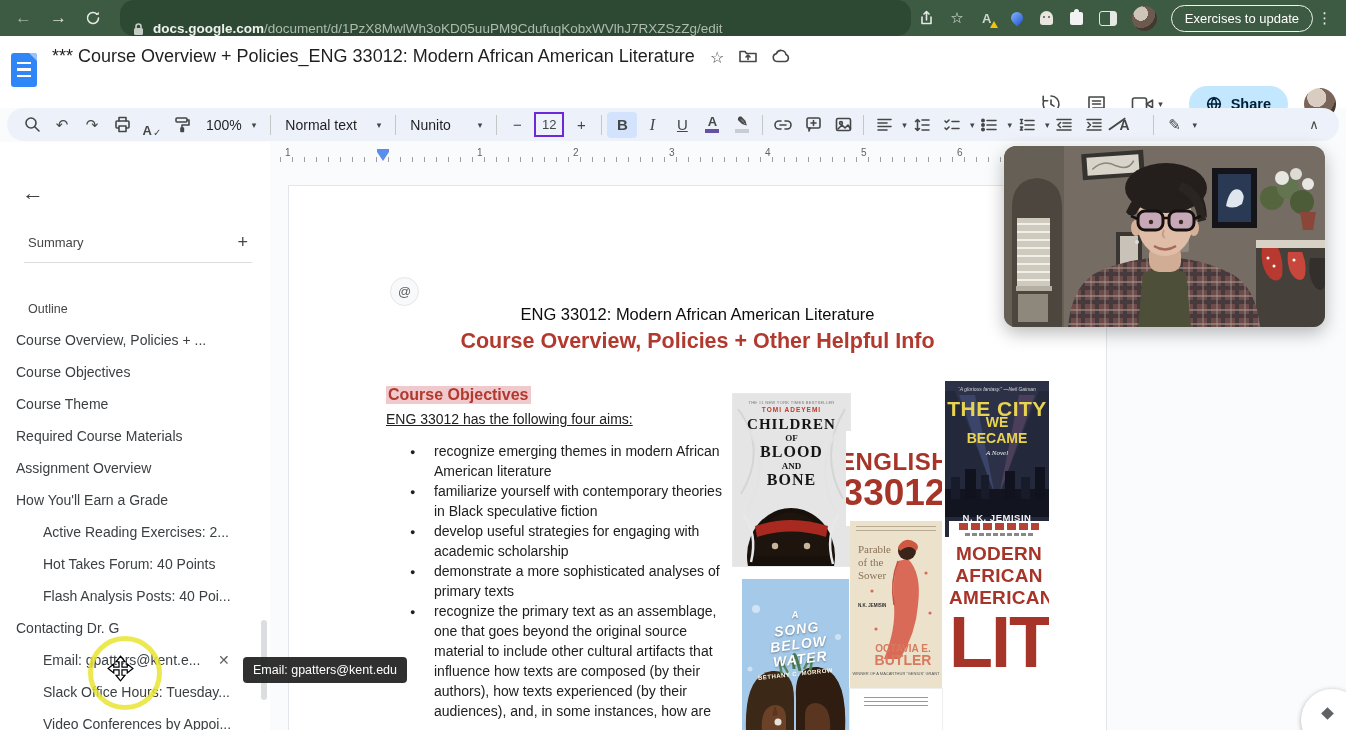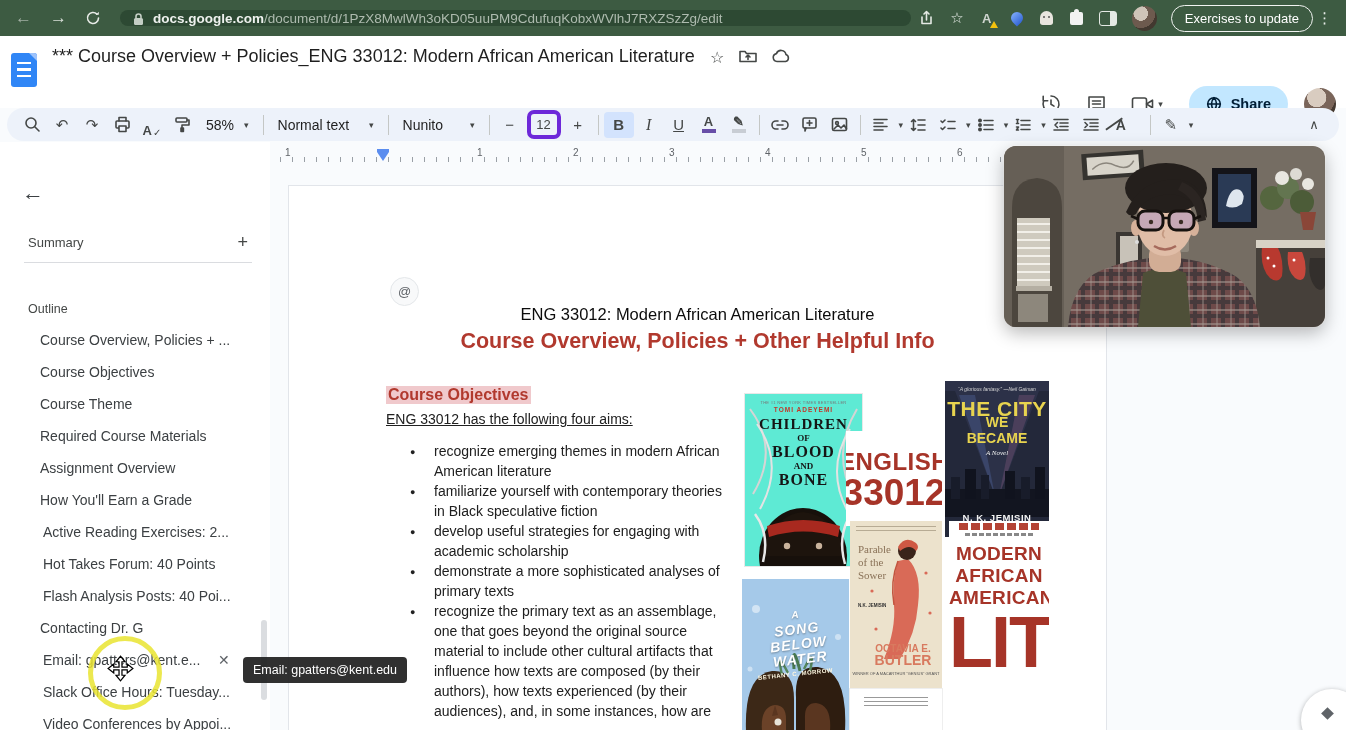--- a/index.html
+++ b/index.html
@@ -6,21 +6,21 @@
   body{width:1346px;height:730px;position:relative;overflow:hidden;background:#f9fbfd;
        font-family:"Liberation Sans",sans-serif;-webkit-font-smoothing:antialiased;}
   .ic{stroke:currentColor;fill:none;stroke-width:1.6;stroke-linecap:round;stroke-linejoin:round;}
 
   
   .chrome{position:absolute;top:0;left:0;right:0;height:36px;background:#3d5b42;display:flex;align-items:center;z-index:50;}
   .nav-arrow{font-size:17px;line-height:36px;padding:0 9px;}
   .arrow-back{color:#a3b0a4;margin-left:6px;}
   .arrow-fwd{color:#d9dfd9;}
   .reload{color:#e7ebe7;padding:0 9px;display:flex;align-items:center;}
-  .urlbar{height:16px;width:800px;margin-left:10px;background:#2d4933;border-radius:14px;display:flex;align-items:flex-end;padding:0 13px;font-size:13.5px;white-space:nowrap;overflow:hidden;}
+  .urlbar{height:36px;width:800px;margin-left:10px;background:#2d4933;border-radius:14px;display:flex;align-items:flex-end;padding:0 13px;font-size:13.5px;white-space:nowrap;overflow:hidden;}
   .lock{margin-right:9px;color:#c4cec5;display:flex;}
   .url-domain{color:#eef1ee;font-weight:700;}
   .url-path{color:#aebbaf;}
   .chrome-right{margin-left:auto;display:flex;align-items:center;margin-right:8px;}
   .cr-ic{color:#e4e9e4;padding:0 8px;display:flex;align-items:center;font-size:15px;}
   .ext{width:18px;height:18px;margin:0 6px;position:relative;display:flex;align-items:center;justify-content:center;border-radius:4px;}
   .ext-a{color:#cfd5cf;font-weight:700;font-size:13px;}
   .ext-a .warn{position:absolute;right:-2px;bottom:-1px;width:0;height:0;border-left:4px solid transparent;border-right:4px solid transparent;border-bottom:7px solid #f4c20d;}
   .ext-drop{width:12px;height:12px;background:linear-gradient(180deg,#7aa7f8,#3567d6);border-radius:50% 50% 50% 0;transform:rotate(-45deg);}
   .ext-ghost{width:13px;height:14px;background:#e9e5df;border-radius:7px 7px 3px 3px;position:relative;}
@@ -48,21 +48,21 @@
   .share-pill{display:flex;align-items:center;gap:9px;background:#c2e7ff;color:#001d35;height:36px;border-radius:18px;padding:0 17px;font-size:14.5px;font-weight:700;margin:0 10px 0 14px;}
   .hdr-avatar{width:32px;height:32px;border-radius:50%;margin-left:6px;background:radial-gradient(circle at 40% 30%,#d9ccc0 0 32%,#7a655a 33% 62%,#463a31 63%);}
   .caret{font-size:9px;color:#444746;margin-left:3px;}
 
   
   .toolbar{position:absolute;top:108px;left:7px;right:7px;height:33px;background:#edf2fa;border-radius:17px;display:flex;align-items:center;padding:0 10px;color:#444746;z-index:40;}
   .tb{min-width:30px;height:26px;display:flex;align-items:center;justify-content:center;border-radius:4px;font-size:15px;}
   .tb.active{background:#d3e3fd;}
   .sep{width:1px;height:20px;background:#c4c7c5;margin:0 5px;flex:0 0 1px;}
   .tb-sel{display:flex;align-items:center;gap:7px;padding:0 9px;font-size:14px;color:#1f1f1f;}
-  .size-box{width:26px;height:21px;border:4px solid #6d28d9;border-radius:7px;display:flex;align-items:center;justify-content:center;font-size:13px;margin:0 2px;}
+  .size-box{width:26px;height:21px;border:2px solid #6d28d9;border-radius:0;display:flex;align-items:center;justify-content:center;font-size:13px;margin:0 2px;}
   .bold-g{font-weight:800;font-size:15px;}
   .ital-g{font-style:italic;font-family:"Liberation Serif",serif;font-size:16px;}
   .und-g{text-decoration:underline;font-size:15px;}
   .tcolor{display:flex;flex-direction:column;align-items:center;line-height:12px;font-size:13px;font-weight:700;}
   .tcolor .bar{width:14px;height:4px;background:#674ea7;margin-top:1px;}
   .hlight .bar{background:#c8cdd4;}
   .clearf{position:relative;font-size:14px;font-weight:700;}
   .clearf:after{content:"";position:absolute;left:-2px;top:11px;width:20px;height:1.6px;background:#444746;transform:rotate(-35deg);}
   .spell{display:flex;align-items:flex-end;font-weight:700;font-size:13px;gap:1px;}
   .spell .chk{font-size:10px;font-weight:400;}
@@ -77,41 +77,41 @@
   .indent-marker:before{content:"";position:absolute;left:-6px;top:-12px;width:12px;height:3px;background:#5b8def;}
 
   
   .outline{position:absolute;top:142px;left:0;width:270px;bottom:0;background:#fff;z-index:20;}
   .back-btn{position:absolute;left:22px;top:38px;font-size:22px;color:#3c4043;}
   .sum-row{position:absolute;left:28px;right:22px;top:90px;display:flex;justify-content:space-between;align-items:center;font-size:13px;color:#444746;}
   .sum-plus{font-size:18px;color:#444746;}
   .o-divider{position:absolute;left:24px;right:18px;top:120px;height:1px;background:#dadce0;}
   .outline-label{position:absolute;left:28px;top:160px;font-size:12.5px;color:#444746;}
   .o-items{position:absolute;left:0;right:4px;top:182px;}
-  .o-item{height:32px;display:flex;align-items:center;padding-left:40px;font-size:14px;color:#3c4043;white-space:nowrap;overflow:hidden;position:relative;}
+  .o-item{height:32px;display:flex;align-items:center;padding-left:16px;font-size:14px;color:#3c4043;white-space:nowrap;overflow:hidden;position:relative;}
   .o-item.ind{padding-left:43px;}
   .o-close{position:absolute;left:218px;font-size:14px;color:#5f6368;}
   .sb-scroll{position:absolute;left:261px;top:478px;width:6px;height:80px;background:#dbdde0;border-radius:3px;}
 
   
   .page{position:absolute;left:288px;top:185px;width:817px;height:545px;background:#fff;border:1px solid #e2e5ea;border-bottom:none;z-index:5;}
   .at-btn{position:absolute;left:101px;top:91px;width:27px;height:27px;border-radius:50%;background:#f8f9fa;border:1px solid #e4e7ea;color:#5f6368;font-size:13px;display:flex;align-items:center;justify-content:center;}
   .course-line{position:absolute;left:0;right:0;top:119px;text-align:center;font-size:16.5px;color:#0c0c0c;}
   .red-head{position:absolute;left:0;right:0;top:143px;text-align:center;font-size:21.5px;font-weight:800;color:#b1392e;}
   .sect-head{position:absolute;left:97px;top:200px;font-size:16px;font-weight:800;color:#b1392e;background:#f0c9cc;padding:0 2px;}
   .intro{position:absolute;left:97px;top:225px;font-size:14px;color:#202020;text-decoration:underline;}
   .bullets{position:absolute;left:121px;top:255px;width:312px;}
   .bullet-row{display:flex;font-size:14px;line-height:20px;color:#202020;}
   .bullet-row .dot{flex:0 0 24px;font-size:9px;padding-top:1px;text-align:left;}
   .bullet-row .btxt{flex:1;}
 
   
   .collage{position:absolute;left:440px;top:193px;width:322px;height:352px;}
   .bk{position:absolute;overflow:hidden;}
-  .bk-children{left:16px;top:15px;width:117px;height:172px;background:#5eead4;box-shadow:0 0 0 1px #e8e8e8;text-decoration:underline;}
+  .bk-children{left:4px;top:15px;width:117px;height:172px;background:#e5e5e5;box-shadow:0 0 0 1px #e8e8e8;text-decoration:underline;}
   .ch-tag{position:absolute;top:6px;left:0;right:0;text-align:center;font-size:4px;color:#777;letter-spacing:.3px;}
   .ch-author{position:absolute;top:12px;left:0;right:0;text-align:center;font-size:6.5px;font-weight:700;color:#c0392b;letter-spacing:1px;}
   .ch-title{position:absolute;top:22px;left:0;right:0;text-align:center;font-weight:800;color:#151515;font-family:"Liberation Serif",serif;}
   .ch-l1{font-size:15px;letter-spacing:1px;}
   .ch-sm{font-size:9px;}
   .ch-l3{font-size:16px;letter-spacing:1px;}
   .bk-eng{left:117px;top:52px;width:96px;height:95px;background:#fff;display:flex;flex-direction:column;align-items:center;justify-content:center;color:#a63428;font-weight:800;}
   .eng1{font-size:24px;letter-spacing:.5px;}
   .eng2{font-size:37px;line-height:34px;}
   .bk-city{left:216px;top:2px;width:104px;height:156px;background:#23283a;color:#e8d44f;}
@@ -273,21 +273,21 @@
       <span class="chk">✓</span>
     </span>
   <span class="tb">
     <svg width="17" height="17" viewBox="0 0 17 17" class="ic">
         <rect x="2" y="2" width="11" height="4" rx="1"></rect>
         <path d="M13 4h2v5H8v3"></path>
         <rect x="7" y="12" width="2.4" height="3.5" fill="currentColor"></rect>
       </svg>
   </span>
   <span class="tb-sel">
-      <span>58%</span>
+      <span>100%</span>
       <span class="caret">▾</span>
     </span>
   <span class="sep"></span>
   <span class="tb-sel" style="min-width:96px;justify-content:space-between;">
       <span>Normal text</span>
       <span class="caret">▾</span>
     </span>
   <span class="sep"></span>
   <span class="tb-sel" style="min-width:72px;justify-content:space-between;">
       <span>Nunito</span>

